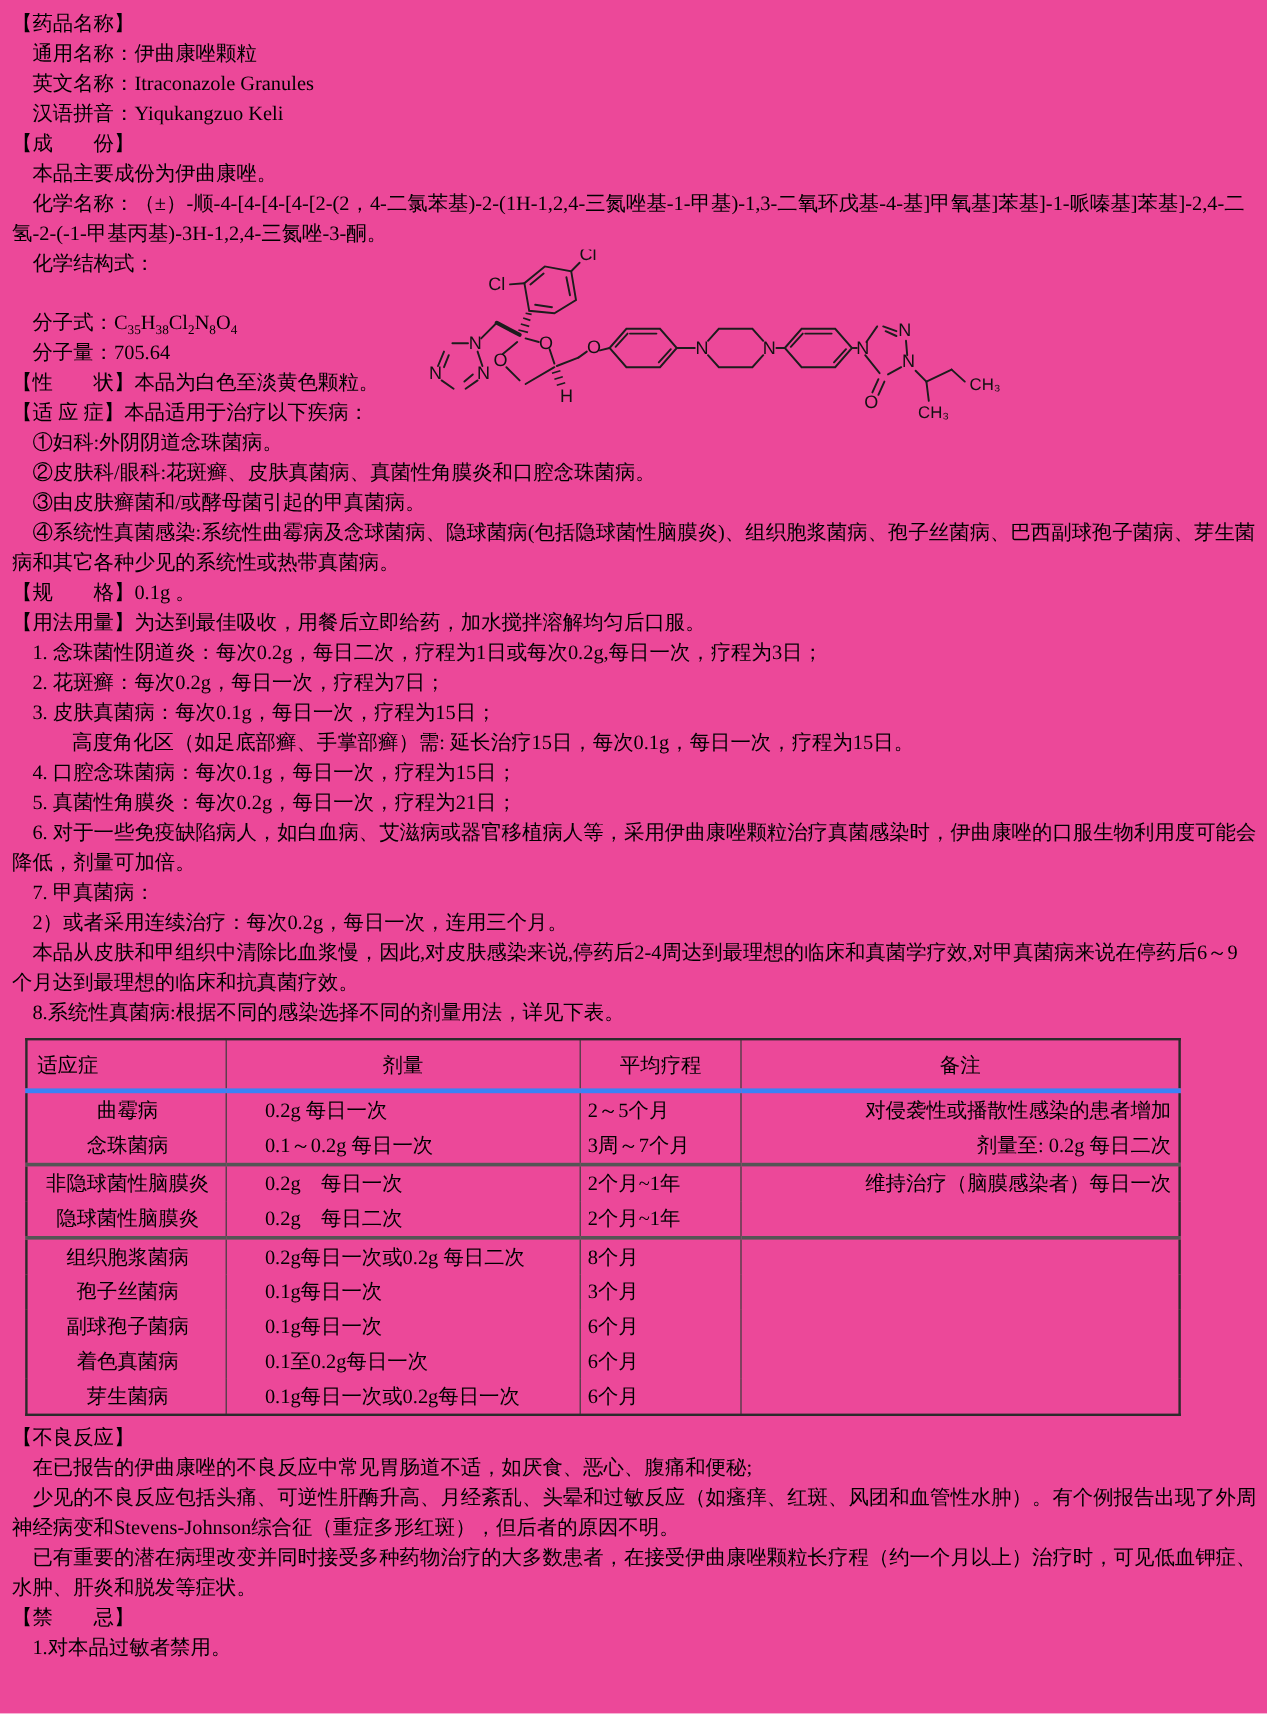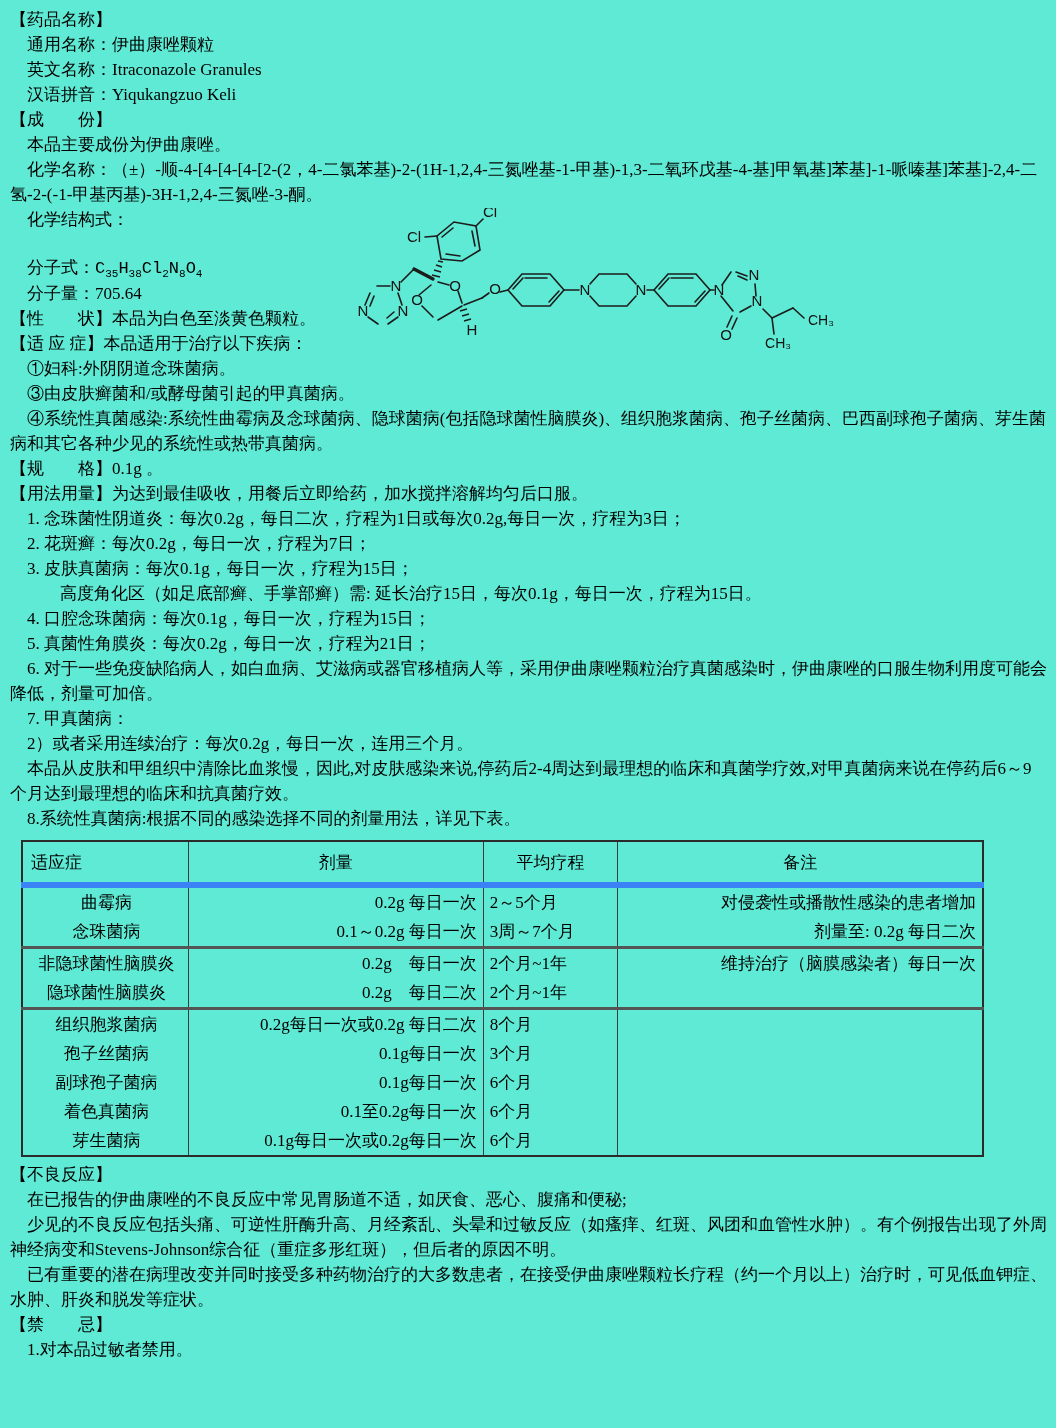--- a/index.html
+++ b/index.html
@@ -1,21 +1,21 @@
 <!DOCTYPE html>
 <html><head>
 <meta charset="utf-8">
 <style>
   html,body{margin:0;padding:0;background:#fff;}
   .page{
     position:relative;
     width:1056px;height:1428px;
     box-sizing:border-box;
     padding:7px 8px 0 10px;
-    background:#5eead4;
+    background:#ec4899;
     color:#000;
     font-family:"Liberation Serif","DejaVu Serif",serif;
     font-size:17px;
     line-height:25px;
     overflow:hidden;
   }
   .line{min-height:25px;white-space:pre-wrap;}
   .line.h{text-indent:0;}
   .line.p{text-indent:17px;}
   .line.p2{text-indent:50px;}
@@ -40,48 +40,49 @@
   table.dose th, table.dose td{
     border-left:1px solid #3c3c3c;
     border-right:1px solid #3c3c3c;
     padding:0 6px;
     height:29px;
     font-weight:normal;
     font-size:17px;
     overflow:hidden;
     white-space:nowrap;
   }
-  table.dose thead th{height:40px;border-bottom:6px solid #3b82f6;text-align:center;}
+  table.dose thead th{height:40px;border-bottom:4px solid #3b82f6;text-align:center;}
   table.dose thead th.c0{text-align:left;padding-left:8px;}
   table.dose td.c0{text-align:center;padding-left:8px;}
-  table.dose td.c1{text-align:right;padding-left:32px;}
+  table.dose td.c1{text-align:left;padding-left:32px;}
   table.dose td.c2{text-align:left;}
   table.dose td.c3{text-align:right;}
   table.dose tr.gstart td{border-top:3px solid #555;}
 </style>
 </head>
 <body>
 
 <div class="page">
 
   <div id="before-table">
       <div class="line h">【药品名称】</div>
       <div class="line p">通用名称：伊曲康唑颗粒</div>
       <div class="line p">英文名称：Itraconazole Granules</div>
       <div class="line p">汉语拼音：Yiqukangzuo Keli</div>
       <div class="line h">【成　　份】</div>
       <div class="line p">本品主要成份为伊曲康唑。</div>
       <div class="line p">化学名称：（±）-顺-4-[4-[4-[4-[2-(2，4-二氯苯基)-2-(1H-1,2,4-三氮唑基-1-甲基)-1,3-二氧环戊基-4-基]甲氧基]苯基]-1-哌嗪基]苯基]-2,4-二氢-2-(-1-甲基丙基)-3H-1,2,4-三氮唑-3-酮。</div>
       <div class="line p">化学结构式：</div>
       <div class="line sp"></div>
-      <div class="line p" style="text-indent: 0px; font-family: Liberation Mono, monospace;">　分子式：C<sub>35</sub>H<sub>38</sub>Cl<sub>2</sub>N<sub>8</sub>O<sub>4</sub></div>
+      <div class="line p" style="text-indent: 0px;">　分子式：C<sub>35</sub>H<sub>38</sub>Cl<sub>2</sub>N<sub>8</sub>O<sub>4</sub></div>
       <div class="line p">分子量：705.64</div>
       <div class="line h">【性　　状】本品为白色至淡黄色颗粒。</div>
       <div class="line h">【适 应 症】本品适用于治疗以下疾病：</div>
       <div class="line p">①妇科:外阴阴道念珠菌病。</div>
+      <div class="line p">②皮肤科/眼科:花斑癣、皮肤真菌病、真菌性角膜炎和口腔念珠菌病。</div>
       <div class="line p">③由皮肤癣菌和/或酵母菌引起的甲真菌病。</div>
       <div class="line p">④系统性真菌感染:系统性曲霉病及念球菌病、隐球菌病(包括隐球菌性脑膜炎)、组织胞浆菌病、孢子丝菌病、巴西副球孢子菌病、芽生菌病和其它各种少见的系统性或热带真菌病。</div>
       <div class="line h">【规　　格】0.1g 。</div>
       <div class="line h">【用法用量】为达到最佳吸收，用餐后立即给药，加水搅拌溶解均匀后口服。</div>
       <div class="line p">1. 念珠菌性阴道炎：每次0.2g，每日二次，疗程为1日或每次0.2g,每日一次，疗程为3日；</div>
       <div class="line p">2. 花斑癣：每次0.2g，每日一次，疗程为7日；</div>
       <div class="line p">3. 皮肤真菌病：每次0.1g，每日一次，疗程为15日；</div>
       <div class="line p2">高度角化区（如足底部癣、手掌部癣）需: 延长治疗15日，每次0.1g，每日一次，疗程为15日。</div>
       <div class="line p">4. 口腔念珠菌病：每次0.1g，每日一次，疗程为15日；</div>
       <div class="line p">5. 真菌性角膜炎：每次0.2g，每日一次，疗程为21日；</div>

